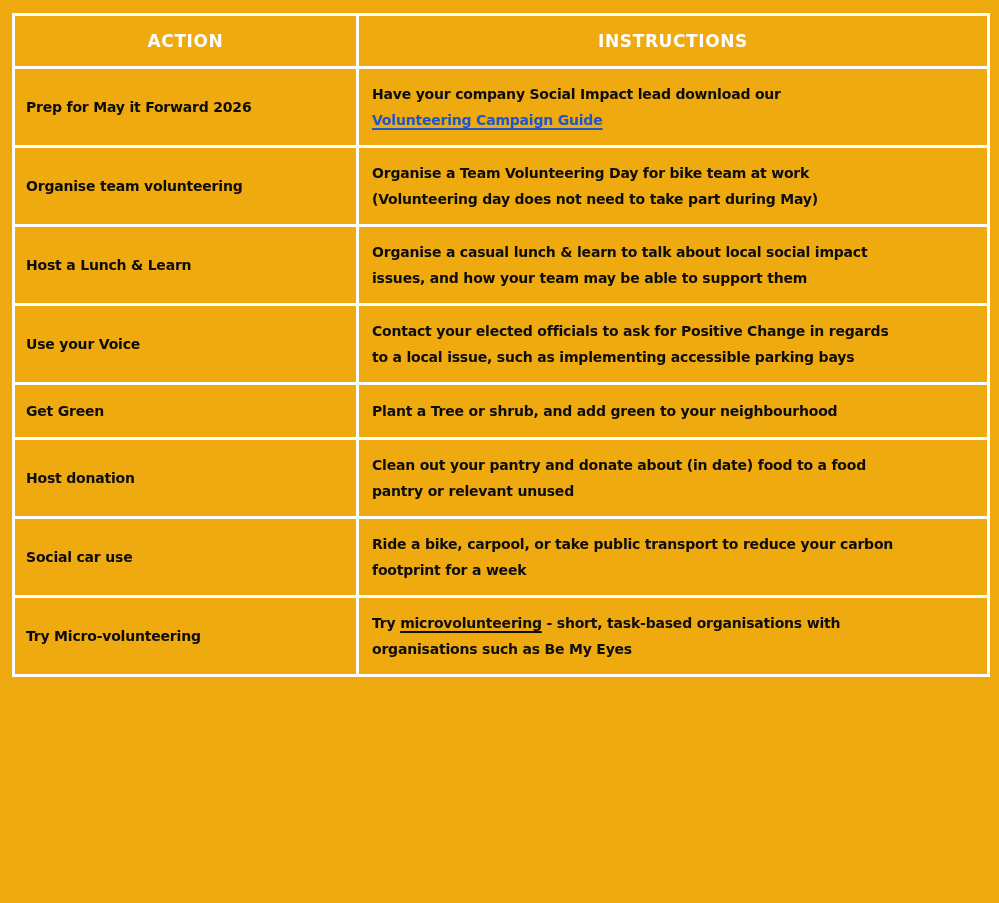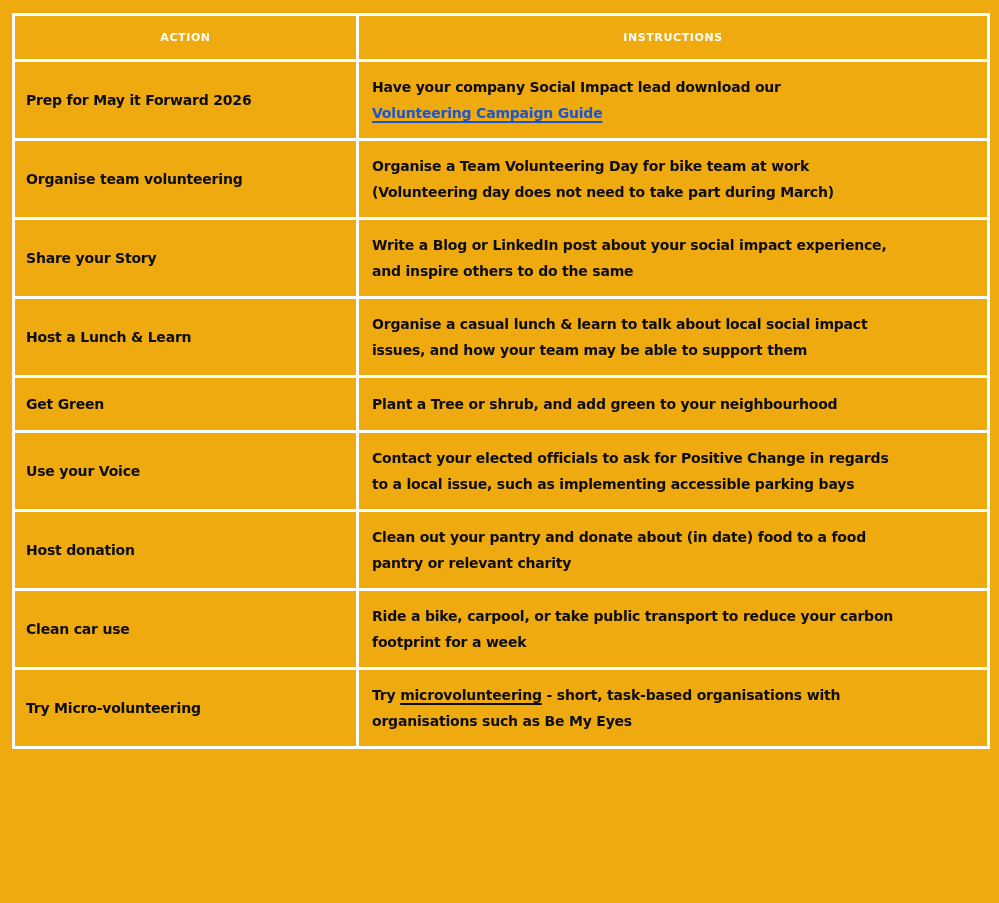--- a/index.html
+++ b/index.html
@@ -19,21 +19,21 @@
     background: #EEAA0E;
   }
   col.col-action { width: 344px; }
   col.col-instructions { width: 631px; }
   th, td {
     border: 3px solid #FFFFFF;
     vertical-align: middle;
     color: #0D0D0D;
   }
   th {
-    font-size: 11px;
+    font-size: 17px;
     font-weight: bold;
     letter-spacing: 0.6px;
     color: #FFFFFF;
     text-align: center;
     padding: 15px 10px;
   }
   td {
     font-size: 14px;
     font-weight: bold;
     line-height: 26px;
@@ -71,44 +71,40 @@
       <th>INSTRUCTIONS</th>
     </tr>
   </thead>
   <tbody>
       <tr>
         <td class="action-cell">Prep for May it Forward 2026</td>
         <td class="instruction-cell"><span>Have your company Social Impact lead download our</span><br><a href="#" class="link-blue">Volunteering Campaign Guide</a></td>
       </tr>
       <tr>
         <td class="action-cell">Organise team volunteering</td>
-        <td class="instruction-cell"><span>Organise a Team Volunteering Day for bike team at work</span><br><span>(Volunteering day does not need to take part during March)</span></td>
-      </tr>
-      <tr>
-        <td class="action-cell">Share your Story</td>
-        <td class="instruction-cell"><span>Write a Blog or LinkedIn post about your social impact experience,</span><br><span>and inspire others to do the same</span></td>
+        <td class="instruction-cell"><span>Organise a Team Volunteering Day for bike team at work</span><br><span>(Volunteering day does not need to take part during May)</span></td>
       </tr>
       <tr>
         <td class="action-cell">Host a Lunch &amp; Learn</td>
         <td class="instruction-cell"><span>Organise a casual lunch &amp; learn to talk about local social impact</span><br><span>issues, and how your team may be able to support them</span></td>
       </tr>
       <tr>
+        <td class="action-cell">Use your Voice</td>
+        <td class="instruction-cell"><span>Contact your elected officials to ask for Positive Change in regards</span><br><span>to a local issue, such as implementing accessible parking bays</span></td>
+      </tr>
+      <tr>
         <td class="action-cell">Get Green</td>
         <td class="instruction-cell"><span>Plant a Tree or shrub, and add green to your neighbourhood</span></td>
       </tr>
       <tr>
-        <td class="action-cell">Use your Voice</td>
-        <td class="instruction-cell"><span>Contact your elected officials to ask for Positive Change in regards</span><br><span>to a local issue, such as implementing accessible parking bays</span></td>
+        <td class="action-cell">Host donation</td>
+        <td class="instruction-cell"><span>Clean out your pantry and donate about (in date) food to a food</span><br><span>pantry or relevant unused</span></td>
       </tr>
       <tr>
-        <td class="action-cell">Host donation</td>
-        <td class="instruction-cell"><span>Clean out your pantry and donate about (in date) food to a food</span><br><span>pantry or relevant charity</span></td>
-      </tr>
-      <tr>
-        <td class="action-cell">Clean car use</td>
+        <td class="action-cell">Social car use</td>
         <td class="instruction-cell"><span>Ride a bike, carpool, or take public transport to reduce your carbon</span><br><span>footprint for a week</span></td>
       </tr>
       <tr>
         <td class="action-cell">Try Micro-volunteering</td>
         <td class="instruction-cell"><span>Try </span><a href="#" class="link-dark">microvolunteering</a><span> - short, task-based organisations with</span><br><span>organisations such as Be My Eyes</span></td>
       </tr>
     </tbody>
 </table>
 
 </body></html>

